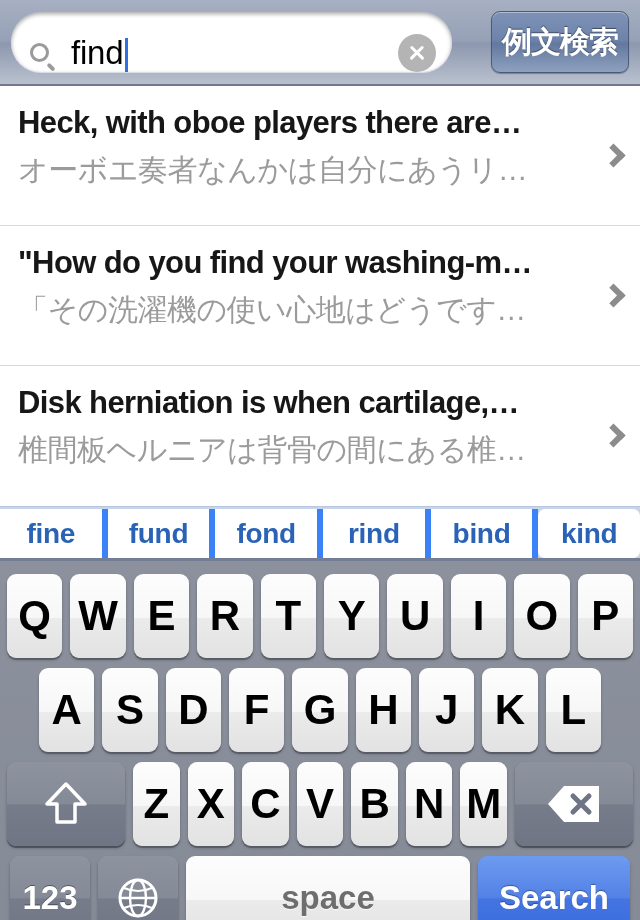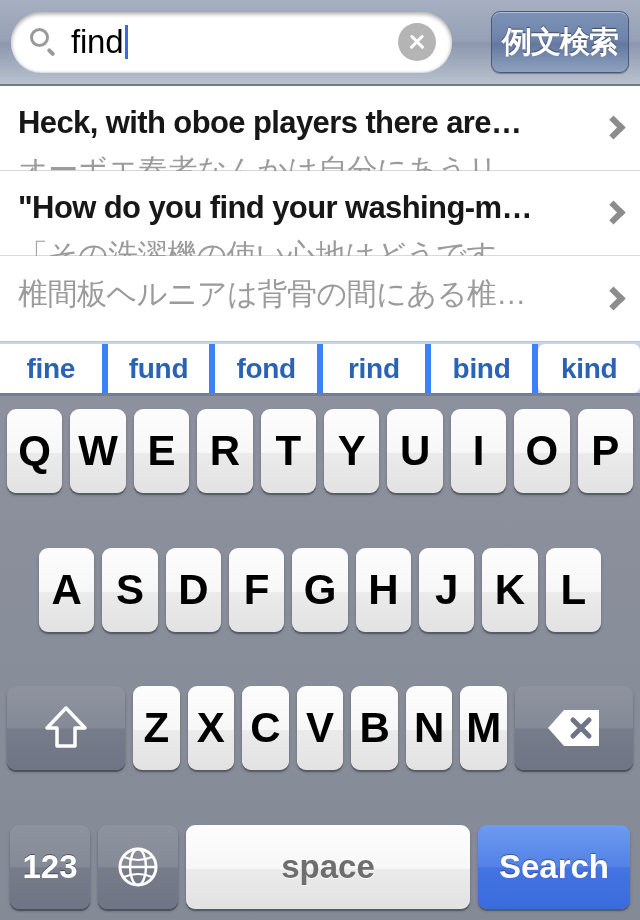--- a/index.html
+++ b/index.html
@@ -33,21 +33,21 @@
   }
 
   .search-field {
     position: relative;
     flex: 1 1 auto;
     height: 60px;
     background: #ffffff;
     border-radius: 30px;
     box-shadow: inset 0 2px 4px rgba(0,0,0,.35), 0 1px 0 rgba(255,255,255,.55);
     display: flex;
-    align-items: center;
+    align-items: flex-end;
     padding: 0 16px 0 18px;
     overflow: hidden;
   }
 
   .magnifier {
     flex: 0 0 auto;
     width: 30px;
     height: 30px;
     position: relative;
     margin-right: 12px;
@@ -126,21 +126,21 @@
   }
 
   
   .results {
     flex: 0 0 auto;
     background: #ffffff;
   }
 
   .result-row {
     position: relative;
-    height: 85px;
+    height: 140px;
     border-bottom: 1px solid #d9d9d9;
     padding: 14px 58px 0 18px;
     background: #ffffff;
   }
   .result-row:last-child { border-bottom: none; }
 
   .result-title {
     font-size: 31px;
     font-weight: bold;
     color: #171717;
@@ -296,20 +296,21 @@
       <span class="chevron"></span>
     </div>
 
     <div class="result-row">
       <div class="result-title">"How do you find your washing-m…</div>
       <div class="result-sub">「その洗濯機の使い心地はどうです…</div>
       <span class="chevron"></span>
     </div>
 
     <div class="result-row">
+      <div class="result-title">Disk herniation is when cartilage,…</div>
       <div class="result-sub">椎間板ヘルニアは背骨の間にある椎…</div>
       <span class="chevron"></span>
     </div>
   </div>
 
   <div class="suggestions">
     <div class="suggestion">fine</div>
     <div class="suggestion">fund</div>
     <div class="suggestion">fond</div>
     <div class="suggestion">rind</div>

